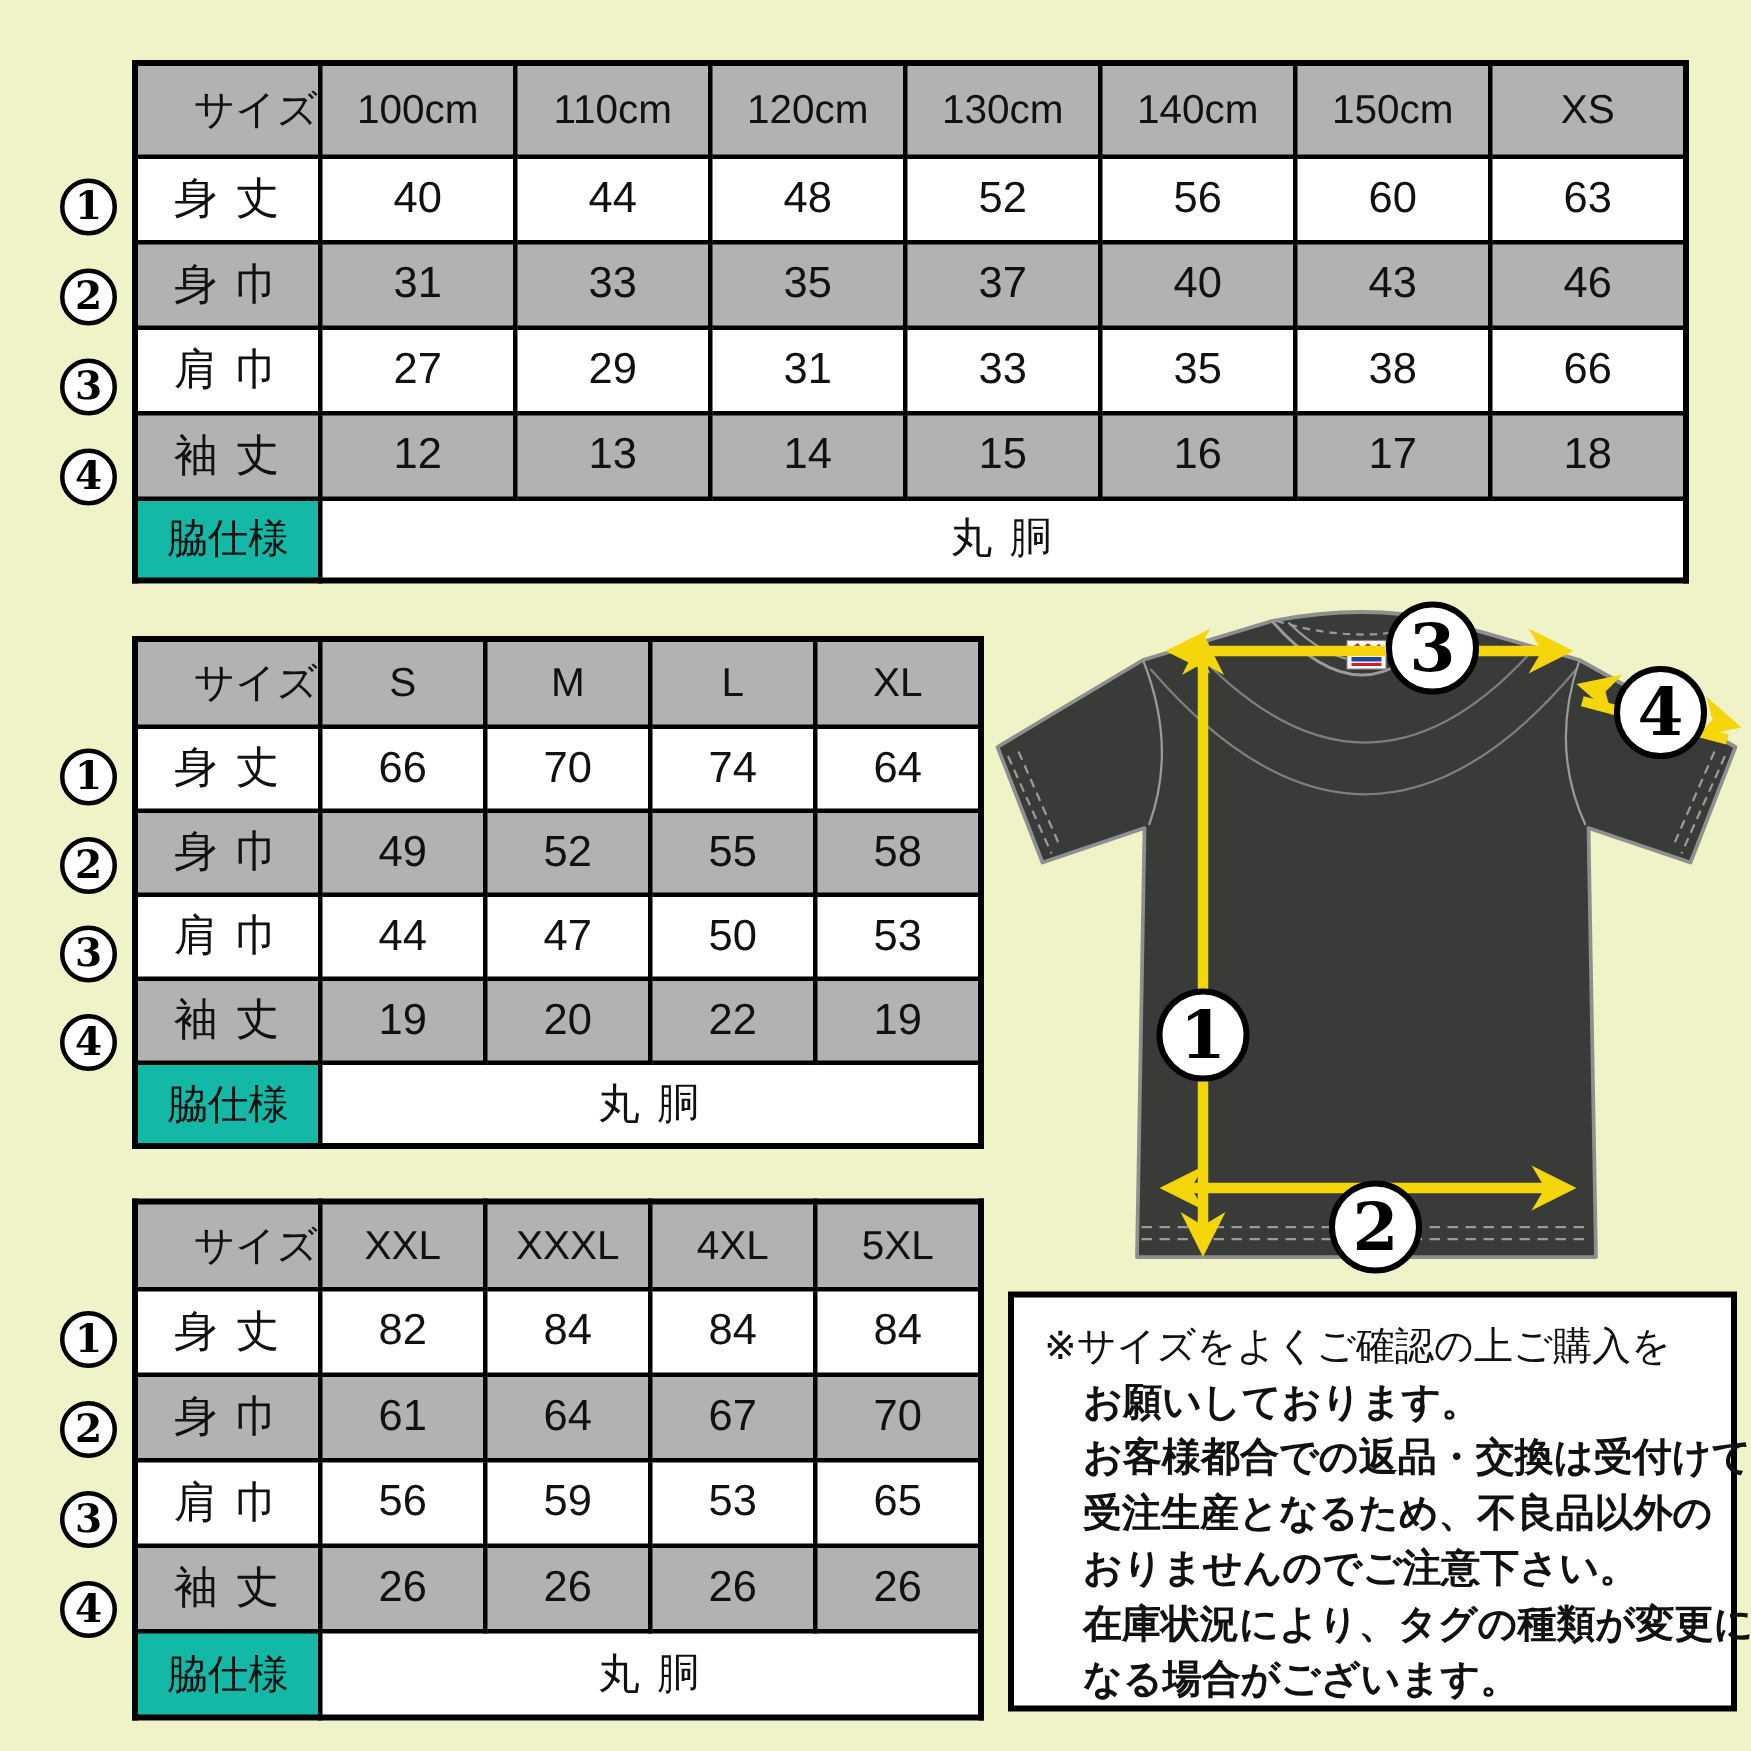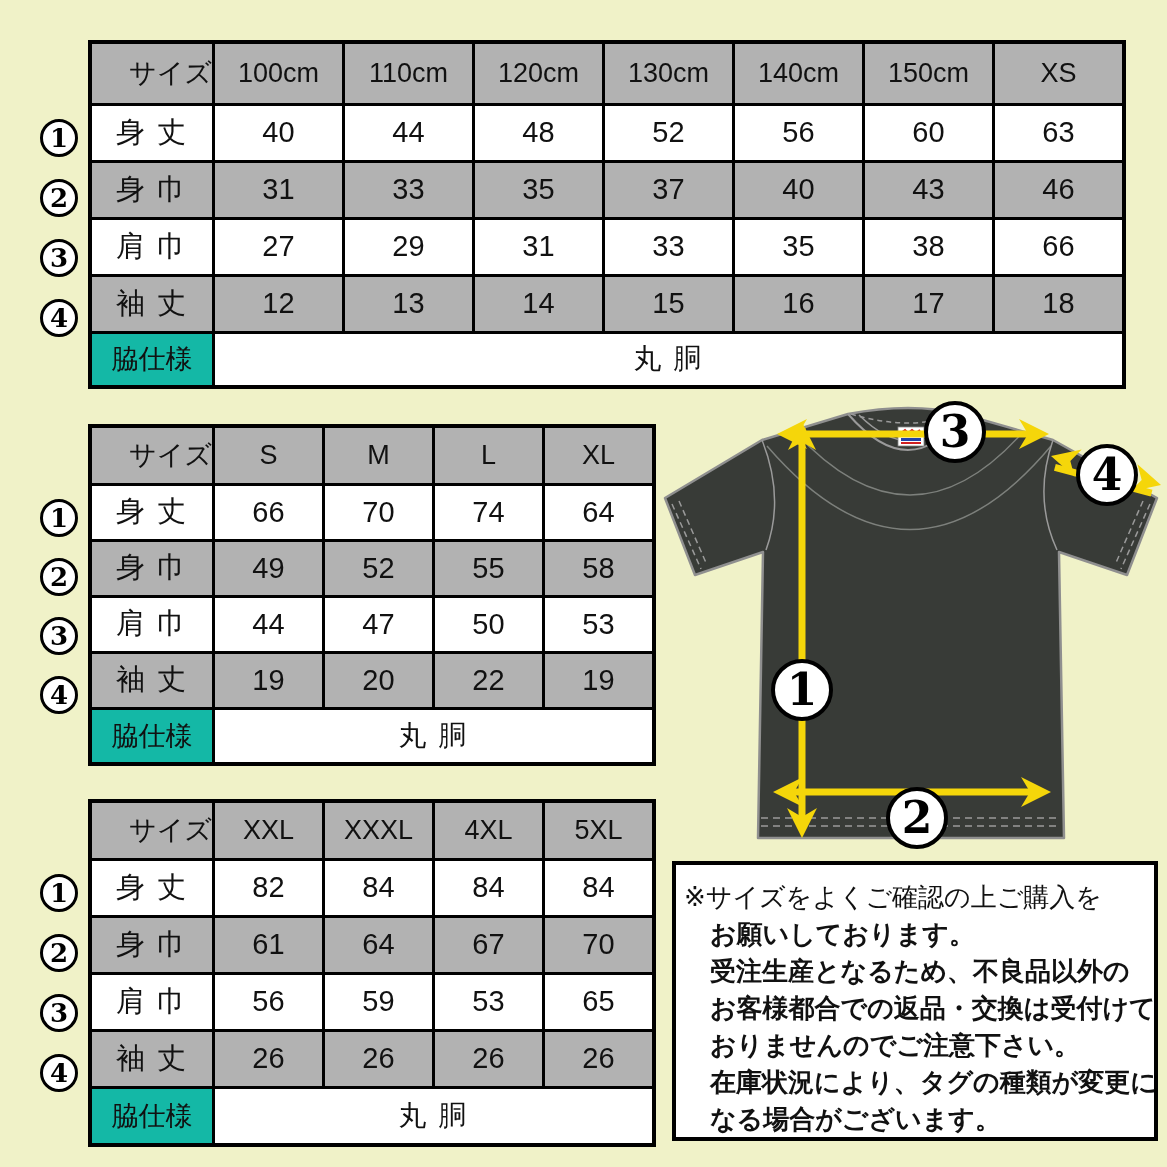--- a/index.html
+++ b/index.html
@@ -36,21 +36,21 @@
   #t0 { left:30px; top:40px;  --header-h:62px; --row-h:57px; --footer-h:55px; --col0:120px; --coln:127px; }
   #t1 { left:30px; top:424px; --header-h:58px; --row-h:56px; --footer-h:56px; --col0:120px; --coln:107px; }
   #t2 { left:30px; top:799px; --header-h:58px; --row-h:57px; --footer-h:58px; --col0:120px; --coln:107px; }
 
   
   .shirt-area { position:absolute; left:655px; top:398px; width:512px; height:478px; }
 
   
   .note-box {
     position:absolute; left:672px; top:861px; width:486px; height:280px; box-sizing:border-box;
-    background:#fff; border:4px solid #000; padding:14px 12px 10px 8px;
+    background:#fff; border:4px solid #000; padding:14px 12px 10px 20px;
     font-size:26px; line-height:37px; color:#111;
   }
   .note-line { white-space:nowrap; }
   .note-line.indent { padding-left:26px;font-weight:bold; }
 </style>
 </head>
 <body>
 
 <div class="canvas">
 
@@ -346,20 +346,20 @@
       <g>
         <circle cx="262" cy="420" r="29" fill="#fff" stroke="#000" stroke-width="4"></circle>
         <text x="262" y="435" text-anchor="middle" font-family="DejaVu Serif,serif" font-size="44" font-weight="bold" fill="#000">2</text>
       </g>
     </svg>
   </div>
 
   <div class="note-box">
     <div class="note-line">※サイズをよくご確認の上ご購入を</div>
     <div class="note-line indent">お願いしております。</div>
+    <div class="note-line indent">お客様都合での返品・交換は受付けて</div>
     <div class="note-line indent">受注生産となるため、不良品以外の</div>
-    <div class="note-line indent">お客様都合での返品・交換は受付けて</div>
     <div class="note-line indent">おりませんのでご注意下さい。</div>
     <div class="note-line indent">在庫状況により、タグの種類が変更に</div>
     <div class="note-line indent">なる場合がございます。</div>
   </div>
 
 </div>
 
 </body></html>

